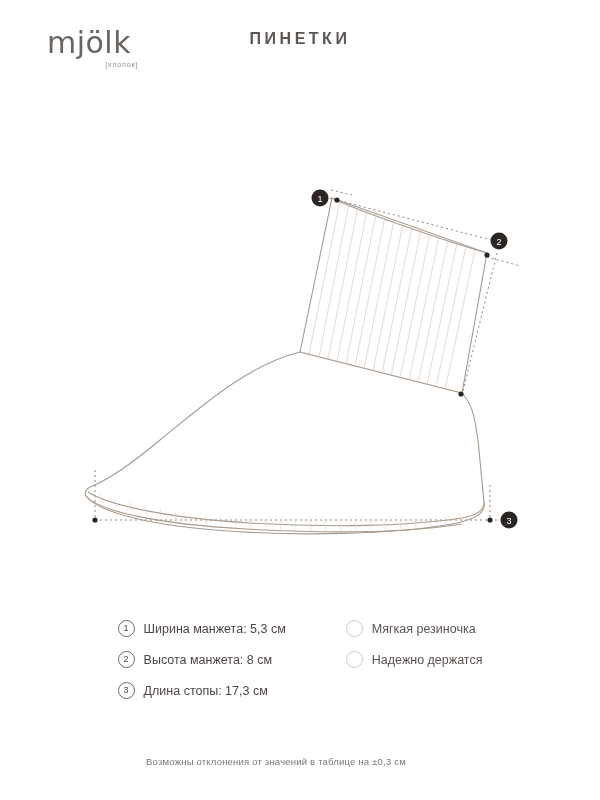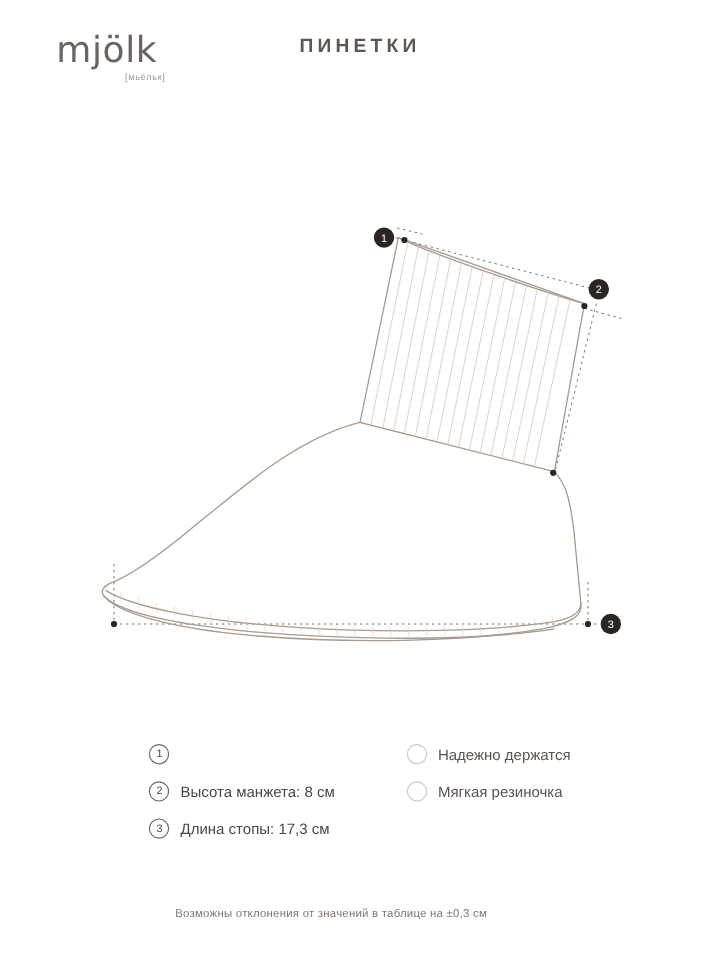--- a/index.html
+++ b/index.html
@@ -131,21 +131,21 @@
     color: #7d7672;
     letter-spacing: 0.2px;
   }
 </style>
 </head>
 <body>
 
 <div class="header">
   <div class="logo">
     <div class="logo-word">mjölk</div>
-    <div class="logo-sub">[мьёльк]</div>
+    <div class="logo-sub">[хлопок]</div>
   </div>
   <div class="page-title">ПИНЕТКИ</div>
 </div>
 
 <div class="illustration">
   <svg width="600" height="430" viewBox="0 0 600 430" xmlns="http://www.w3.org/2000/svg">
 
     <g stroke="#5a5350" stroke-width="0.7" stroke-dasharray="2,3" fill="none">
 
       <line x1="325" y1="57" x2="503" y2="103"></line>
@@ -248,37 +248,38 @@
       <text x="509" y="383.5" font-family="Liberation Sans, sans-serif" font-size="9" fill="#ffffff" text-anchor="middle">3</text>
     </g>
   </svg>
 </div>
 
 <div class="specs">
 
   <div class="spec-col">
     <div class="spec-row">
       <span class="badge-num">1</span>
+      <span>Ширина манжета: 5,3 см</span>
     </div>
     <div class="spec-row">
       <span class="badge-num">2</span>
       <span>Высота манжета: 8 см</span>
     </div>
     <div class="spec-row">
       <span class="badge-num">3</span>
       <span>Длина стопы: 17,3 см</span>
     </div>
   </div>
 
   <div class="spec-col">
     <div class="feat-row">
       <span class="badge-empty"></span>
-      <span>Надежно держатся</span>
+      <span>Мягкая резиночка</span>
     </div>
     <div class="feat-row">
       <span class="badge-empty"></span>
-      <span>Мягкая резиночка</span>
+      <span>Надежно держатся</span>
     </div>
   </div>
 
 </div>
 
 <div class="footer-note">Возможны отклонения от значений в таблице на ±0,3 см</div>
 
 </body></html>

